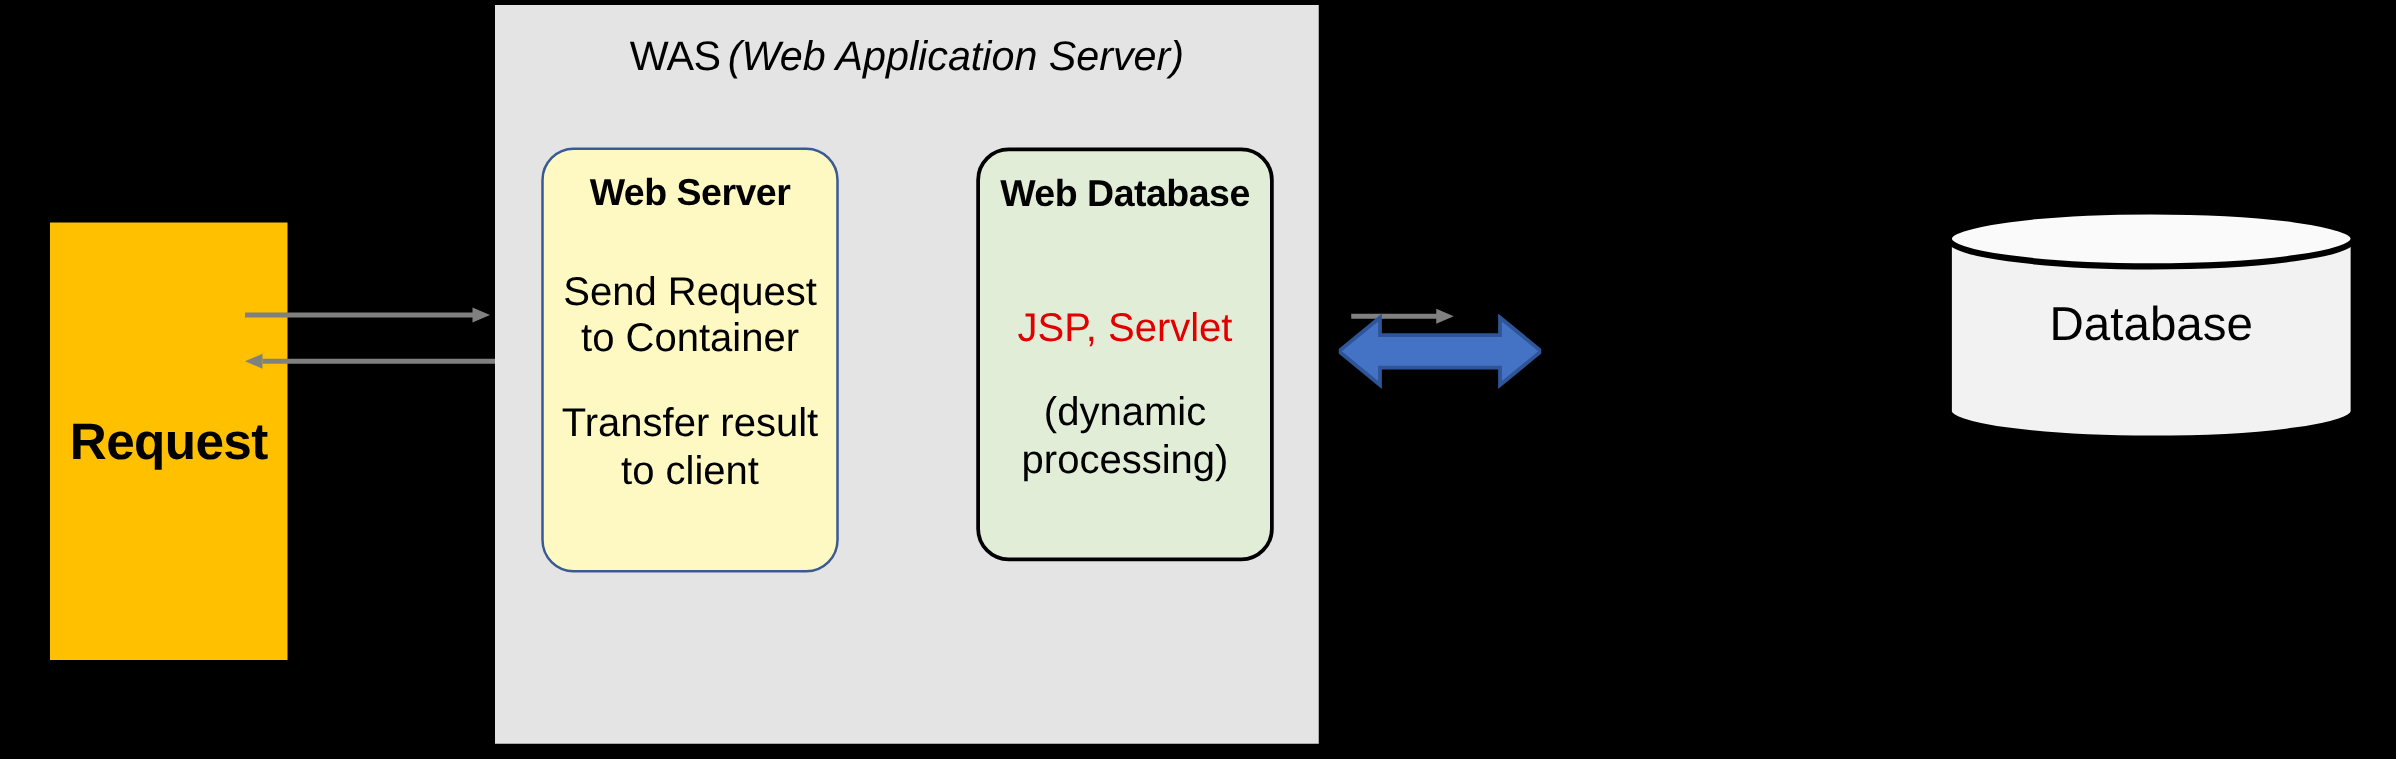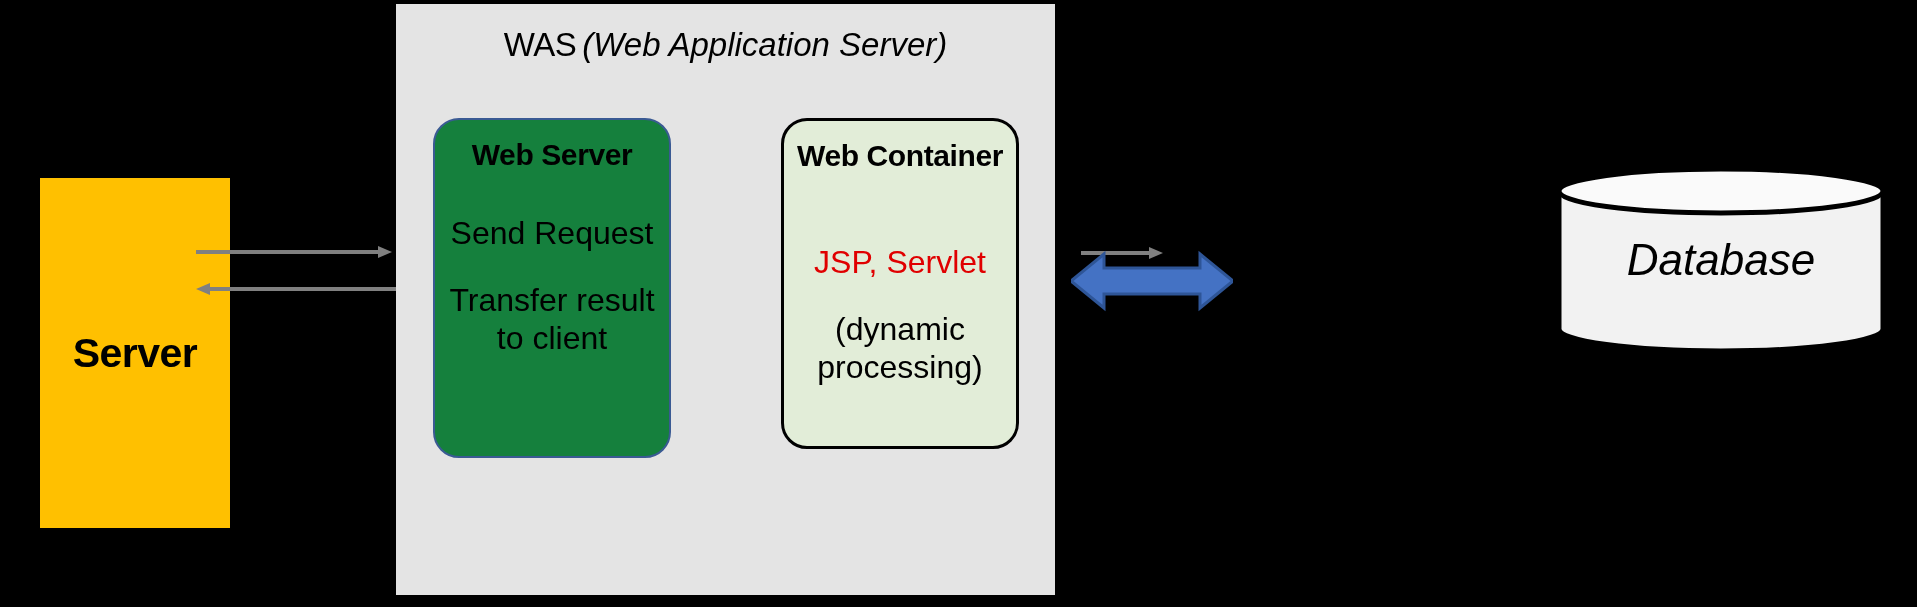--- a/index.html
+++ b/index.html
@@ -114,21 +114,21 @@
     display: flex;
     flex-direction: column;
     align-items: center;
     padding-top: 18px;
   }
   #web-server-box {
     left: 37px;
     top: 114px;
     width: 238px;
     height: 340px;
-    background: #15803d;
+    background: #fef9c3;
     border: 2px solid #3A5A93;
   }
   #web-container-box {
     left: 385px;
     top: 114px;
     width: 238px;
     height: 331px;
     background: #E2EDD8;
     border: 3px solid #000000;
   }
@@ -180,34 +180,33 @@
   }
   #database-label {
     position: absolute;
     left: 0;
     top: 0;
     width: 330px;
     height: 184px;
     display: flex;
     align-items: center;
     justify-content: center;
-    font-size: 44px;
+    font-size: 38px;
     color: #000000;
     z-index: 3;
     pointer-events: none;
-    font-style: italic;
   }
 </style>
 </head>
 <body>
 
 <div id="stage">
 
   <div id="client-box">
-    <div id="client-title">Server</div>
+    <div id="client-title">Request</div>
   </div>
 
   <div class="arrow-pair" style="left:196px; top:246px; width:200px;">
     <div class="arrow-row">
       <div class="arrow-shaft" style="left:0px; width:186px;"></div>
       <div class="arrow-head right" style="left:182px;"></div>
     </div>
     <div style="height:25px;"></div>
     <div class="arrow-row">
       <div class="arrow-shaft" style="left:14px; width:186px;"></div>
@@ -218,39 +217,40 @@
   <div id="was-panel">
 
     <div id="was-title">
       <span class="strong">WAS</span><span style="display:inline-block;width:6px;"></span><span class="light">(Web Application Server)</span>
     </div>
 
     <div class="inner-box" id="web-server-box">
       <div class="box-title">Web Server</div>
       <div class="gap-lg"></div>
       <div class="box-line">Send Request</div>
+      <div class="box-line">to Container</div>
       <div class="gap-md"></div>
       <div class="box-line">Transfer result</div>
       <div class="box-line">to client</div>
     </div>
 
     <div id="mid-arrows" class="arrow-pair">
       <div class="arrow-row">
         <div class="arrow-shaft" style="left:0px; width:72px;"></div>
         <div class="arrow-head right" style="left:68px;"></div>
       </div>
       <div style="height:22px;"></div>
       <div class="arrow-row">
         <div class="arrow-shaft" style="left:14px; width:72px;"></div>
         <div class="arrow-head left" style="left:0px;"></div>
       </div>
     </div>
 
     <div class="inner-box" id="web-container-box">
-      <div class="box-title">Web Container</div>
+      <div class="box-title">Web Database</div>
       <div class="gap-lg"></div>
       <div class="box-line red">JSP, Servlet</div>
       <div class="gap-md"></div>
       <div class="box-line">(dynamic</div>
       <div class="box-line">processing)</div>
     </div>
 
   </div>
 
   <div id="blue-arrow">

